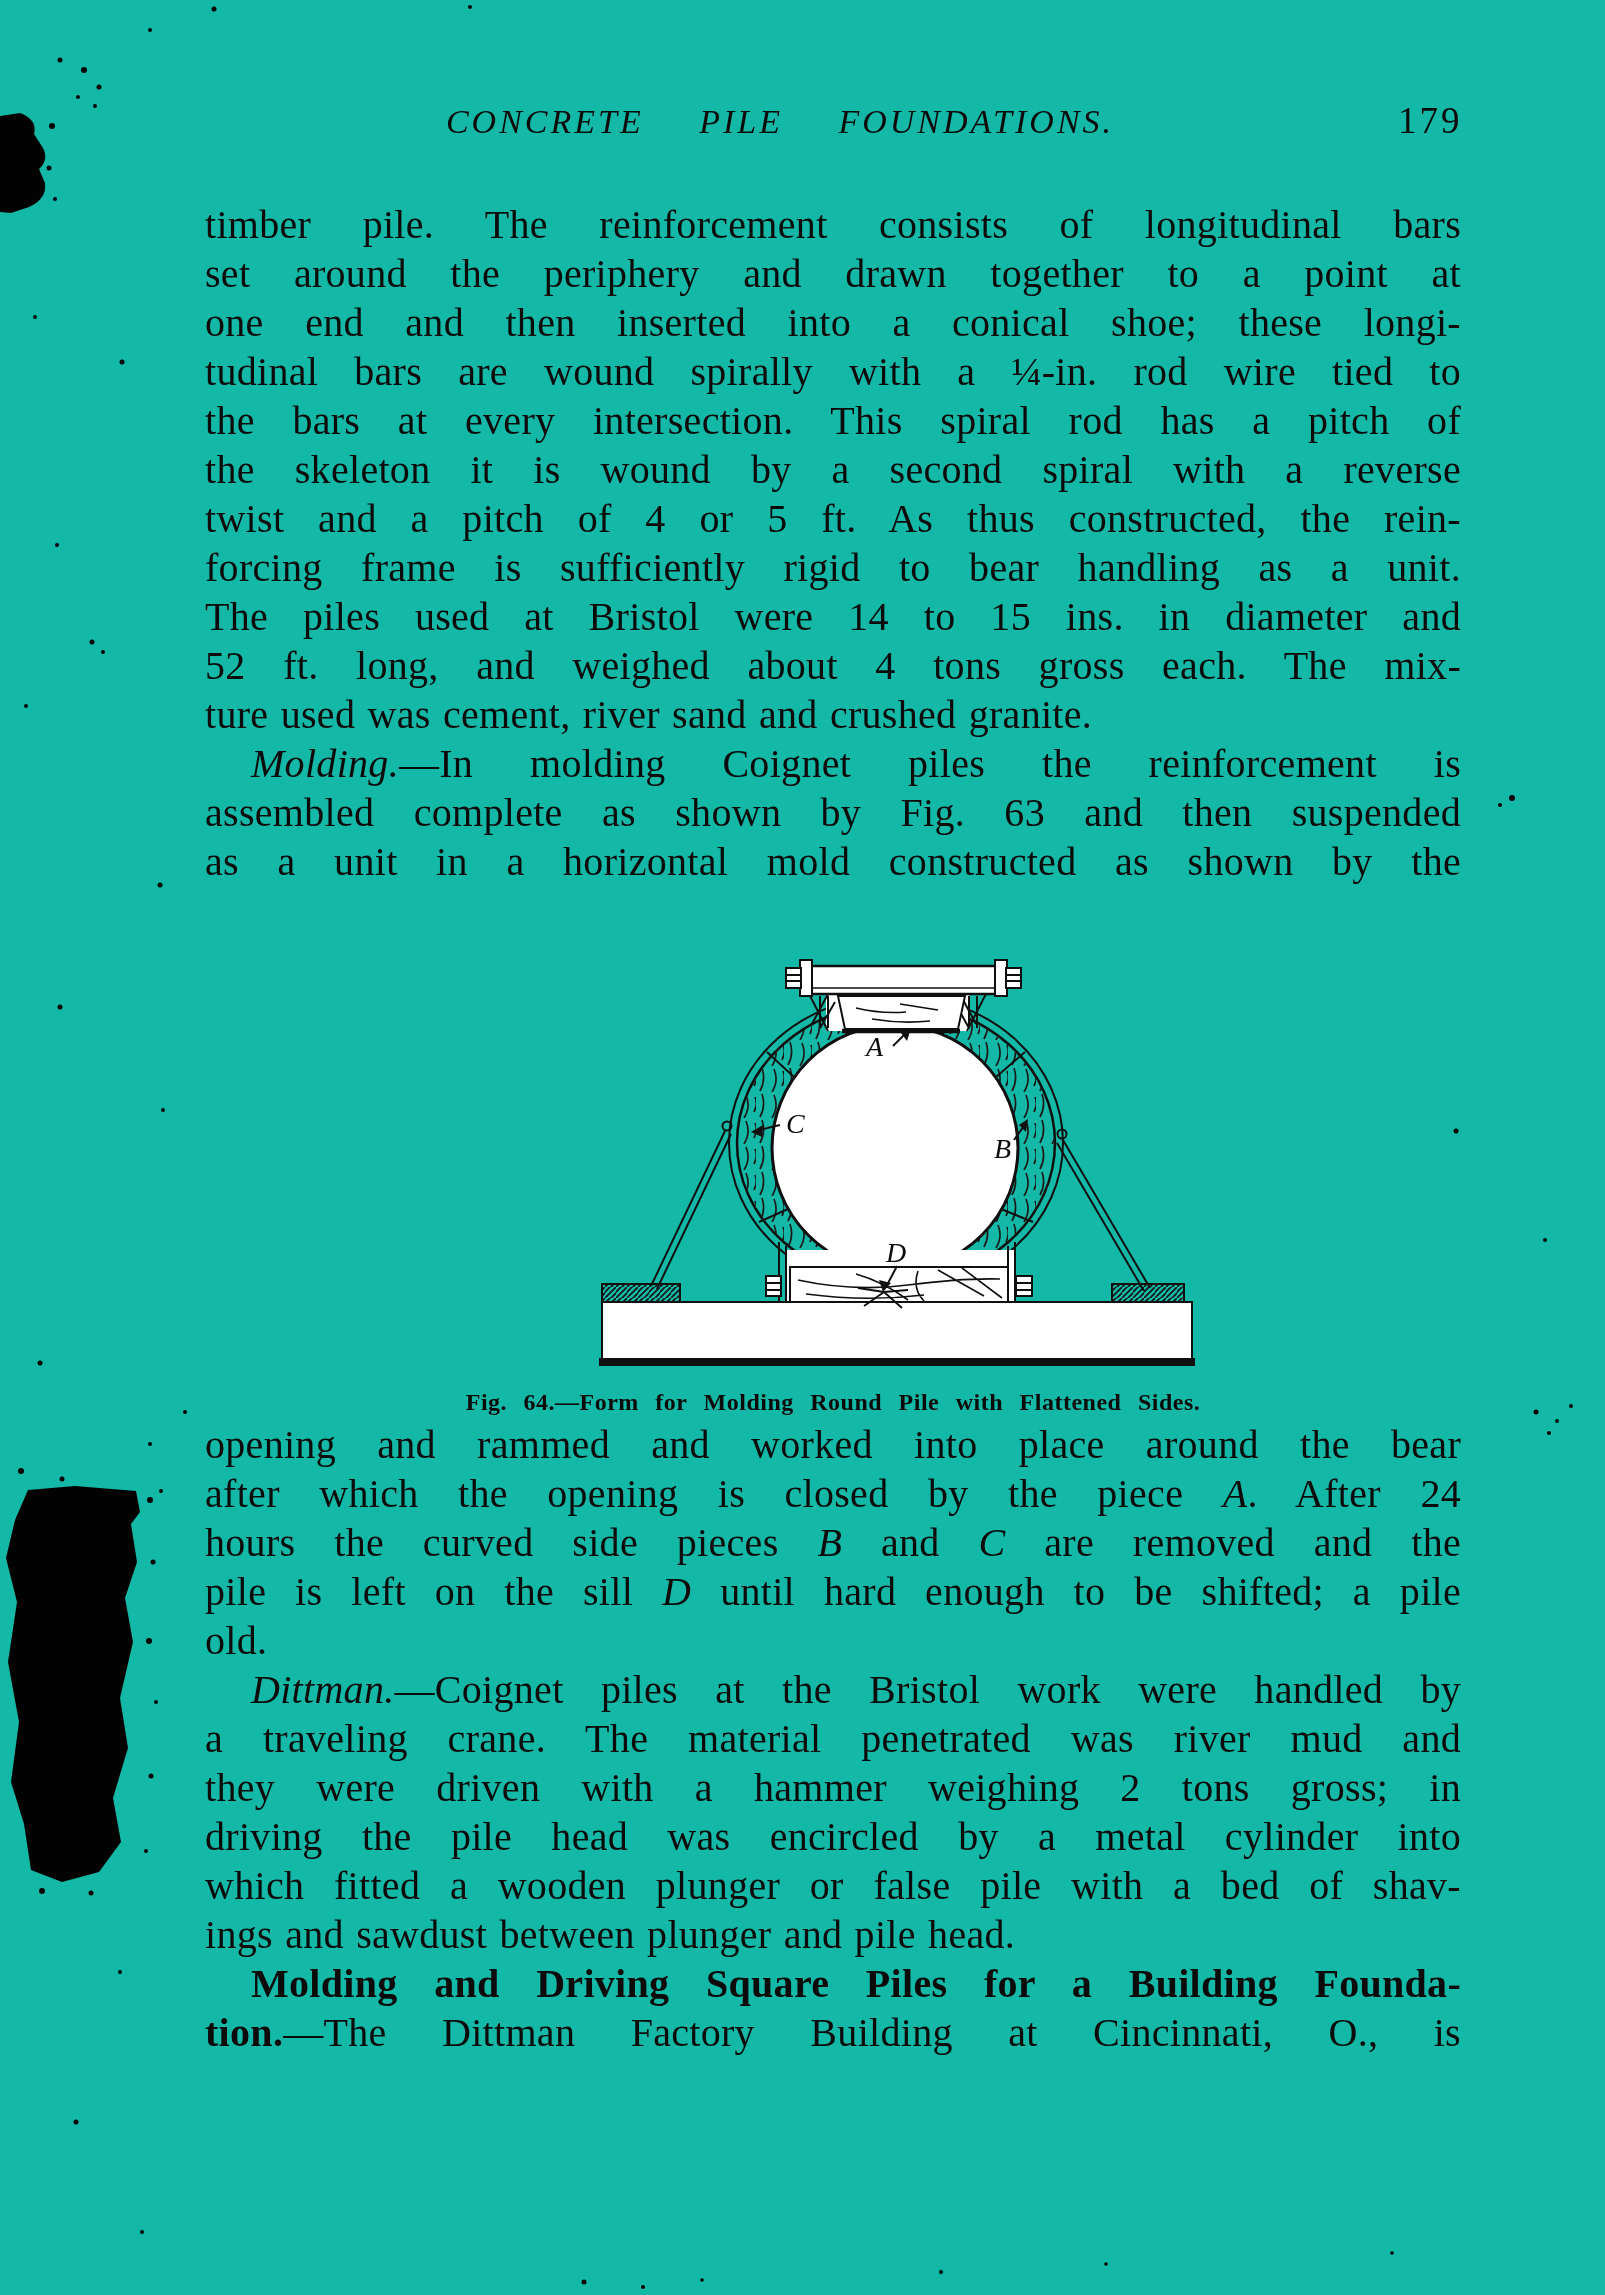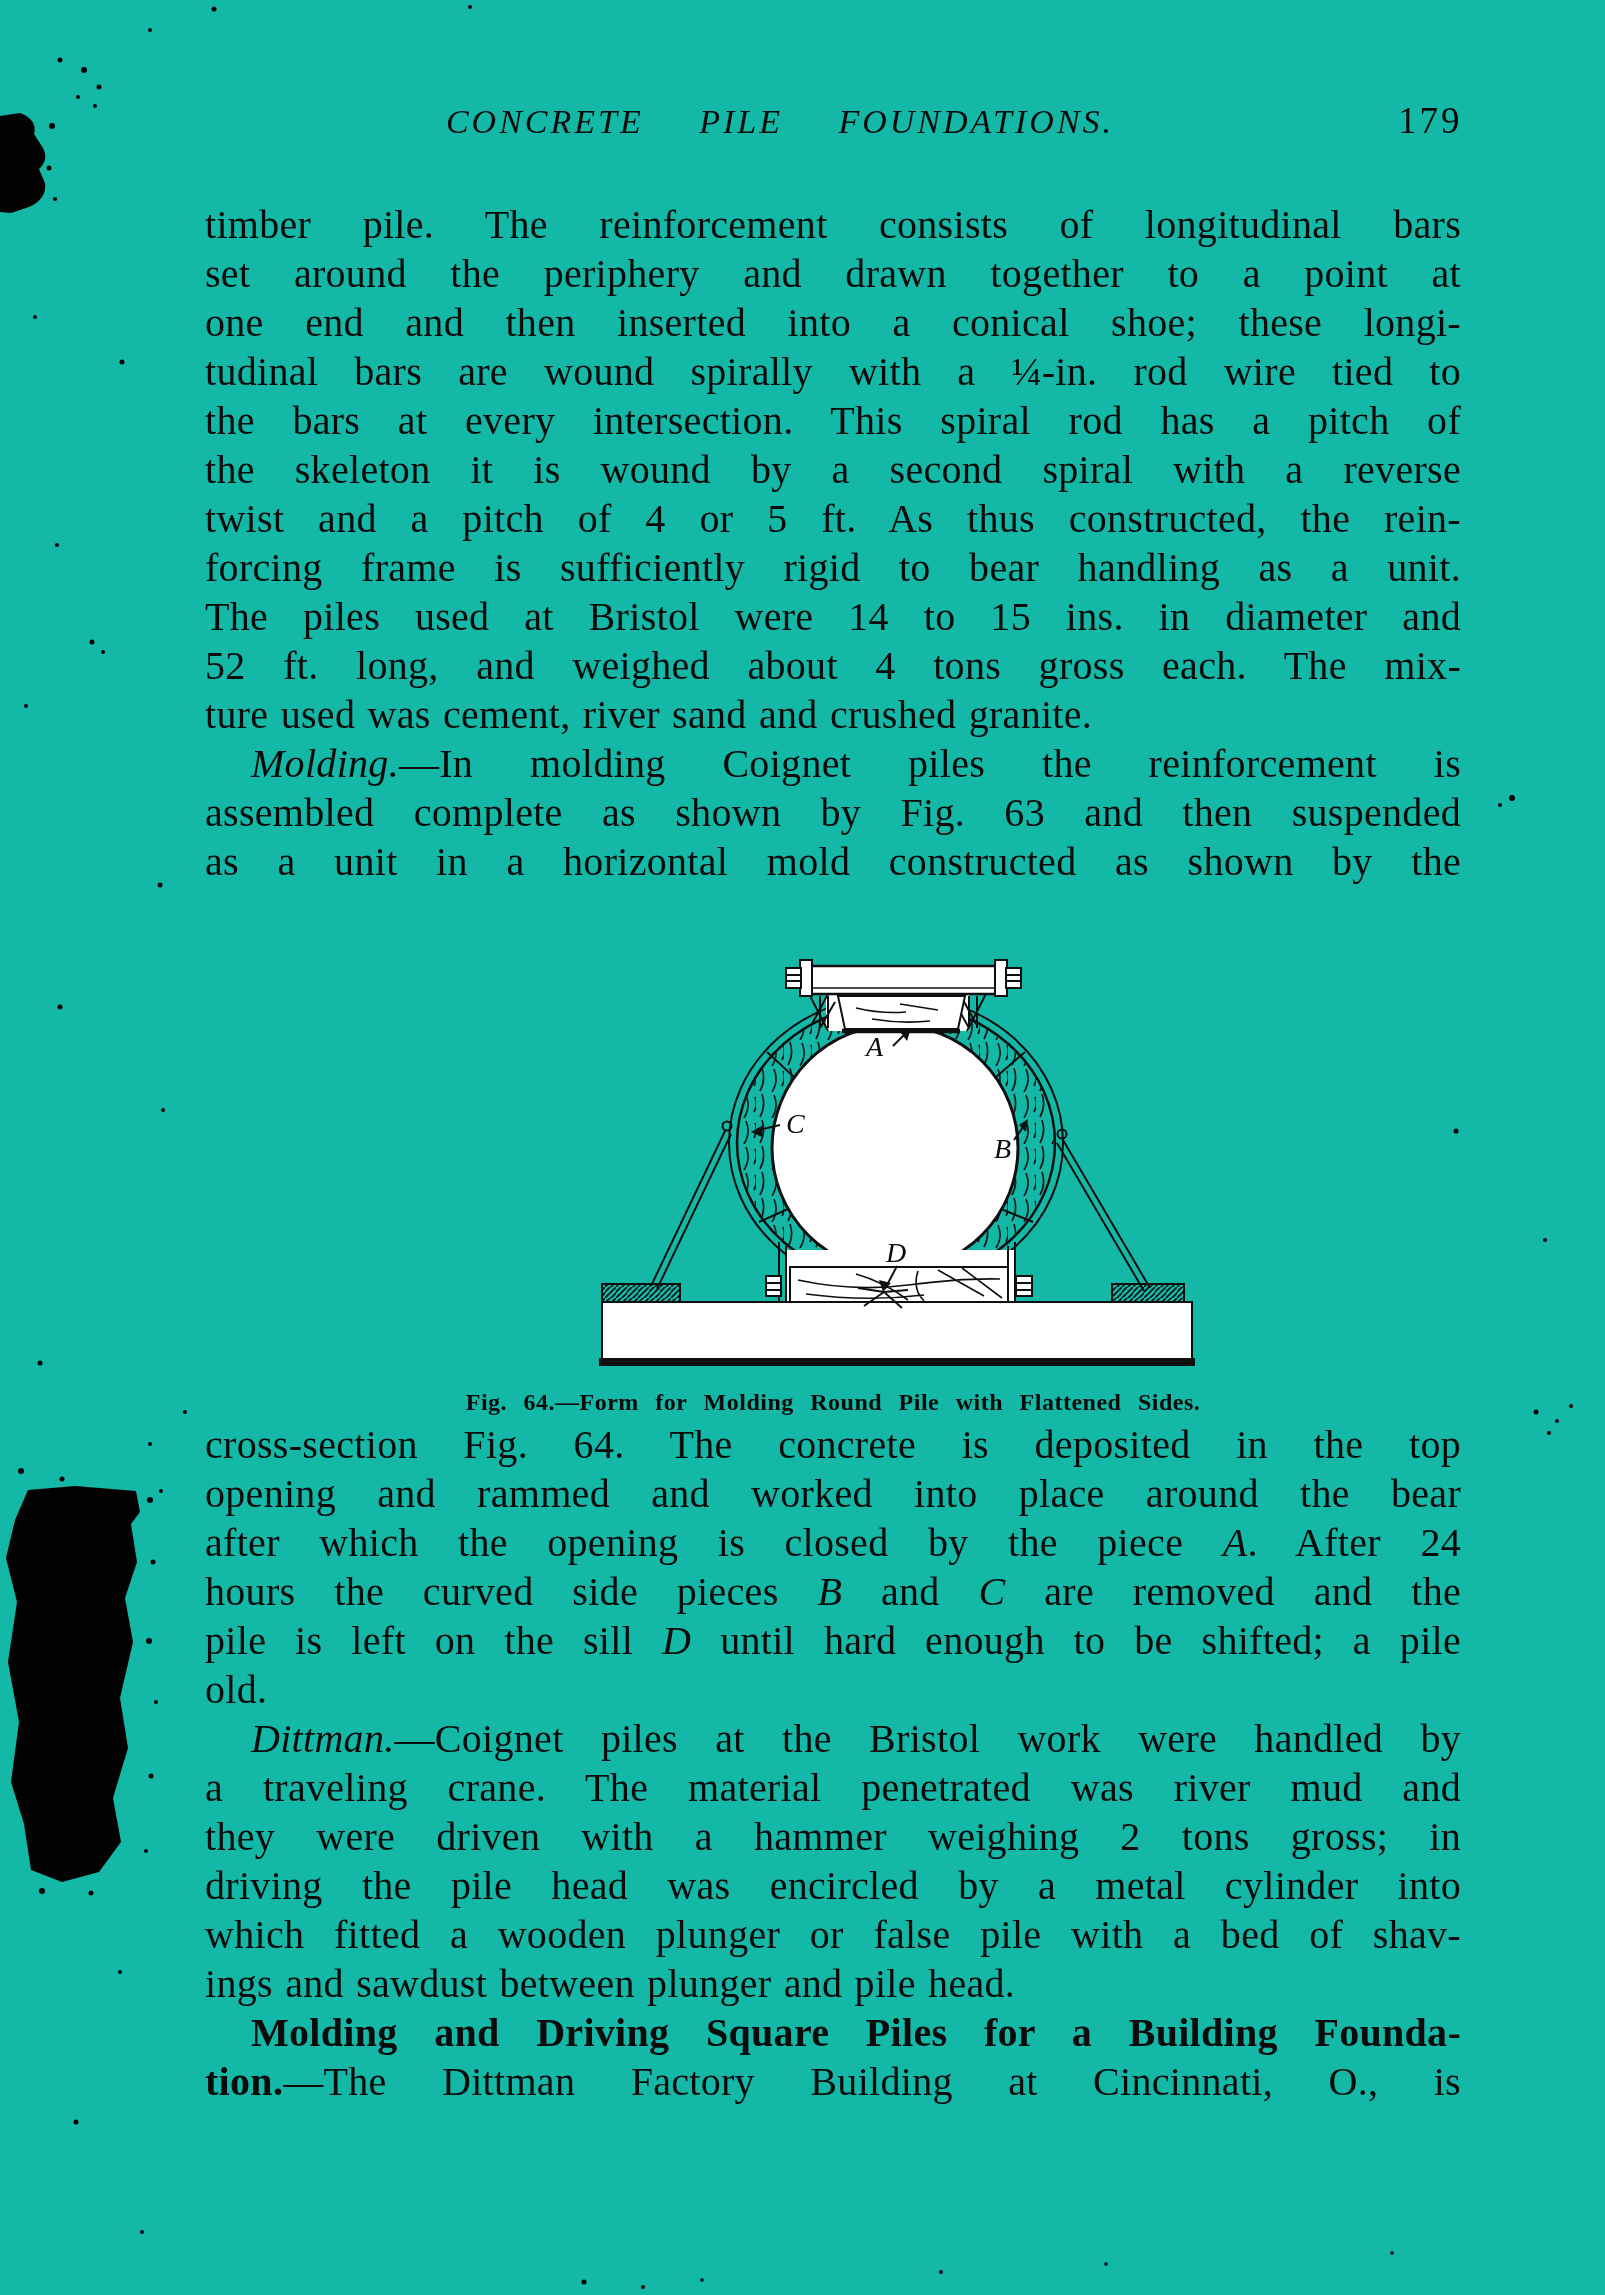--- a/index.html
+++ b/index.html
@@ -42,21 +42,20 @@
     <div class="tline">52 ft. long, and weighed about 4 tons gross each.  The mix-</div>
     <div class="tline pl">ture used was cement, river sand and crushed granite.</div>
     <div class="tline ind"><span class="it">Molding.</span><span>—In molding Coignet piles the reinforcement is</span></div>
     <div class="tline">assembled complete as shown by Fig. 63 and then suspended</div>
     <div class="tline">as a unit in a horizontal mold constructed as shown by the</div>
   </div>
 
   <div class="caption">Fig. 64.—Form for Molding Round Pile with Flattened Sides.</div>
 
   <div class="textblock" id="block2">
-    <div class="tline">cross-section Fig. 64.  The concrete is deposited in the top</div>
     <div class="tline">opening and rammed and worked into place around the bear</div>
     <div class="tline"><span>after which the opening is closed by the piece </span><span class="it">A</span><span>.  After 24</span></div>
     <div class="tline"><span>hours the curved side pieces </span><span class="it">B</span><span> and </span><span class="it">C</span><span> are removed and the</span></div>
     <div class="tline"><span>pile is left on the sill </span><span class="it">D</span><span> until hard enough to be shifted; a pile</span></div>
     <div class="tline pl">old.</div>
     <div class="tline ind"><span class="it">Dittman.</span><span>—Coignet piles at the Bristol work were handled by</span></div>
     <div class="tline">a traveling crane.  The material penetrated was river mud and</div>
     <div class="tline">they were driven with a hammer weighing 2 tons gross; in</div>
     <div class="tline">driving the pile head was encircled by a metal cylinder into</div>
     <div class="tline">which fitted a wooden plunger or false pile with a bed of shav-</div>

